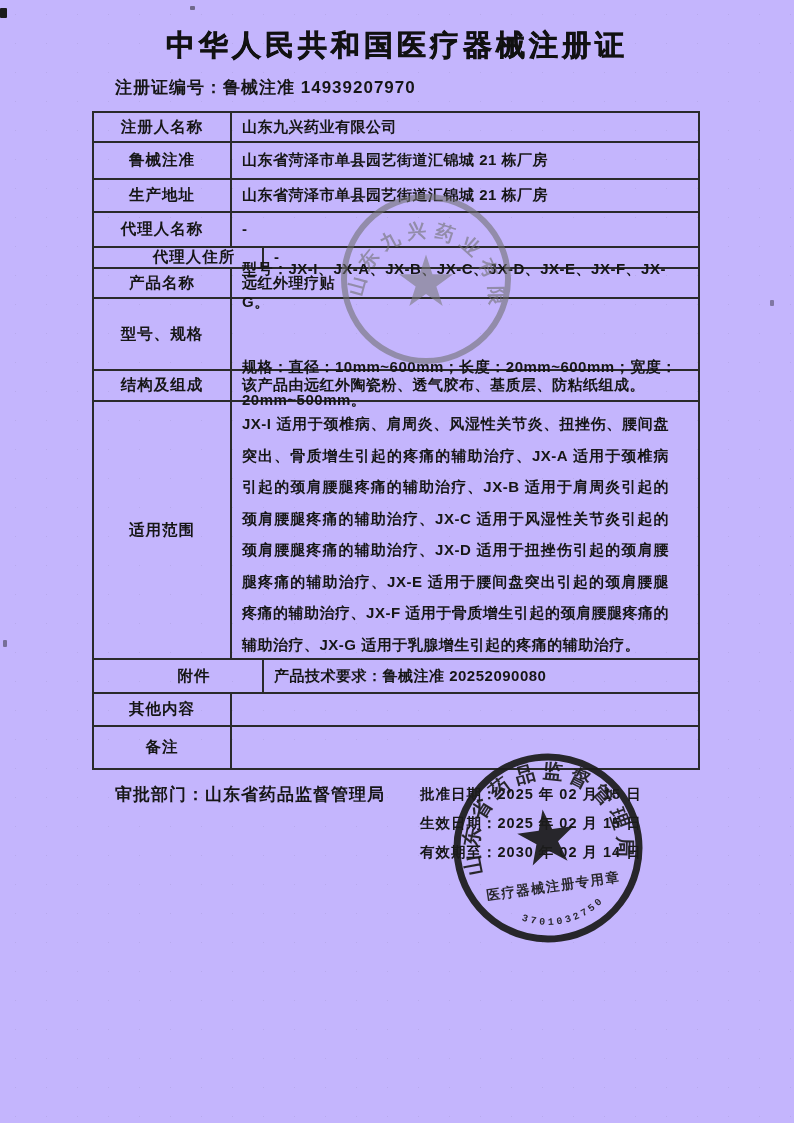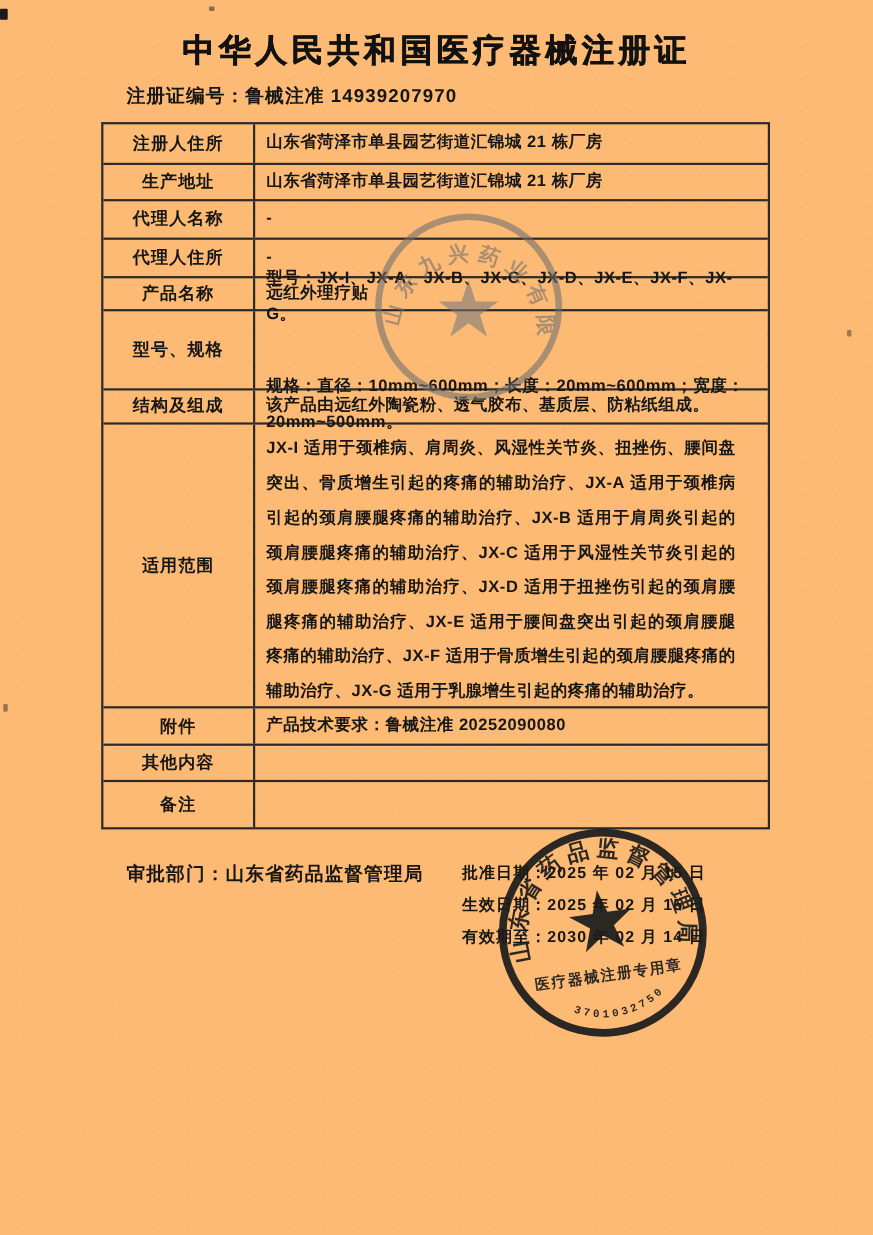--- a/index.html
+++ b/index.html
@@ -1,20 +1,20 @@
 <!DOCTYPE html>
 <html><head>
 <meta charset="utf-8">
 <style>
   html,body{margin:0;padding:0;background:#e8e8e8;}
   .page{
     position:relative;
     width:794px;height:1123px;
     margin:0 auto;
-    background:#fdba74;
+    background:#c4b5fd;
     overflow:hidden;
     font-family:"Liberation Sans", sans-serif;
     color:#161616;
     text-decoration:underline;
   }
   
   .page::before{
     content:"";
     position:absolute;inset:0;
     background-image:radial-gradient(#00000022 0.6px, transparent 0.9px);
@@ -85,33 +85,37 @@
 
   <div class="speck" style="left:0px;top:8px;width:7px;height:10px;"></div>
   <div class="speck" style="left:190px;top:6px;width:5px;height:4px;opacity:.5;"></div>
   <div class="speck" style="left:770px;top:300px;width:4px;height:6px;opacity:.4;"></div>
   <div class="speck" style="left:3px;top:640px;width:4px;height:7px;opacity:.45;"></div>
 
   <div class="title">中华人民共和国医疗器械注册证</div>
   <div class="regno">注册证编号：鲁械注准 14939207970</div>
 
   <div class="cert-table">
+    <div class="row" style="height:30px;">
+      <div class="cell-label">注册人名称</div>
+      <div class="cell-value">山东九兴药业有限公司</div>
+    </div>
     <div class="row" style="height:37px;">
-      <div class="cell-label">注册人住所</div>
+      <div class="cell-label">鲁械注准</div>
       <div class="cell-value">山东省菏泽市单县园艺街道汇锦城 21 栋厂房</div>
     </div>
     <div class="row" style="height:33px;">
       <div class="cell-label">生产地址</div>
       <div class="cell-value">山东省菏泽市单县园艺街道汇锦城 21 栋厂房</div>
     </div>
     <div class="row" style="height:35px;">
       <div class="cell-label">代理人名称</div>
       <div class="cell-value">-</div>
     </div>
-    <div class="row" style="height:35px;">
+    <div class="row" style="height:21px;padding-left:32px;">
       <div class="cell-label">代理人住所</div>
       <div class="cell-value">-</div>
     </div>
     <div class="row" style="height:30px;">
       <div class="cell-label">产品名称</div>
       <div class="cell-value">远红外理疗贴</div>
     </div>
     <div class="row" style="height:72px;">
       <div class="cell-label">型号、规格</div>
       <div class="cell-value multiline">
@@ -120,21 +124,21 @@
       </div>
     </div>
     <div class="row" style="height:31px;">
       <div class="cell-label">结构及组成</div>
       <div class="cell-value">该产品由远红外陶瓷粉、透气胶布、基质层、防粘纸组成。</div>
     </div>
     <div class="row" style="height:258px;">
       <div class="cell-label">适用范围</div>
       <div class="cell-value longtext">JX-I 适用于颈椎病、肩周炎、风湿性关节炎、扭挫伤、腰间盘突出、骨质增生引起的疼痛的辅助治疗、JX-A 适用于颈椎病引起的颈肩腰腿疼痛的辅助治疗、JX-B 适用于肩周炎引起的颈肩腰腿疼痛的辅助治疗、JX-C 适用于风湿性关节炎引起的颈肩腰腿疼痛的辅助治疗、JX-D 适用于扭挫伤引起的颈肩腰腿疼痛的辅助治疗、JX-E 适用于腰间盘突出引起的颈肩腰腿疼痛的辅助治疗、JX-F 适用于骨质增生引起的颈肩腰腿疼痛的辅助治疗、JX-G 适用于乳腺增生引起的疼痛的辅助治疗。</div>
     </div>
-    <div class="row" style="height:34px;">
+    <div class="row" style="height:34px;padding-left:32px;">
       <div class="cell-label">附件</div>
       <div class="cell-value">产品技术要求：鲁械注准 20252090080</div>
     </div>
     <div class="row" style="height:33px;">
       <div class="cell-label">其他内容</div>
       <div class="cell-value"></div>
     </div>
     <div class="row" style="height:41px;">
       <div class="cell-label">备注</div>
       <div class="cell-value"></div>

